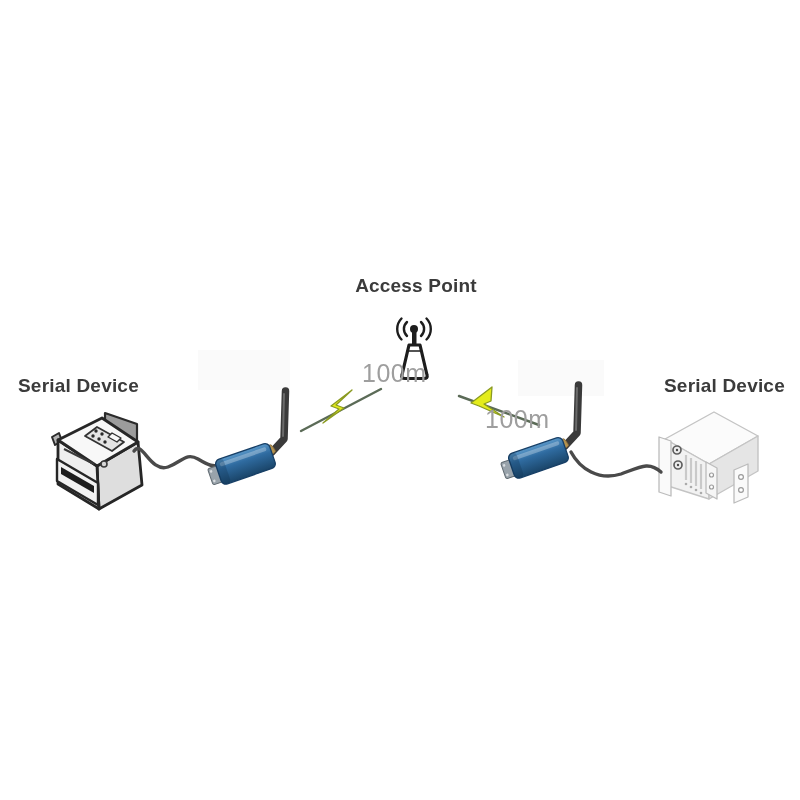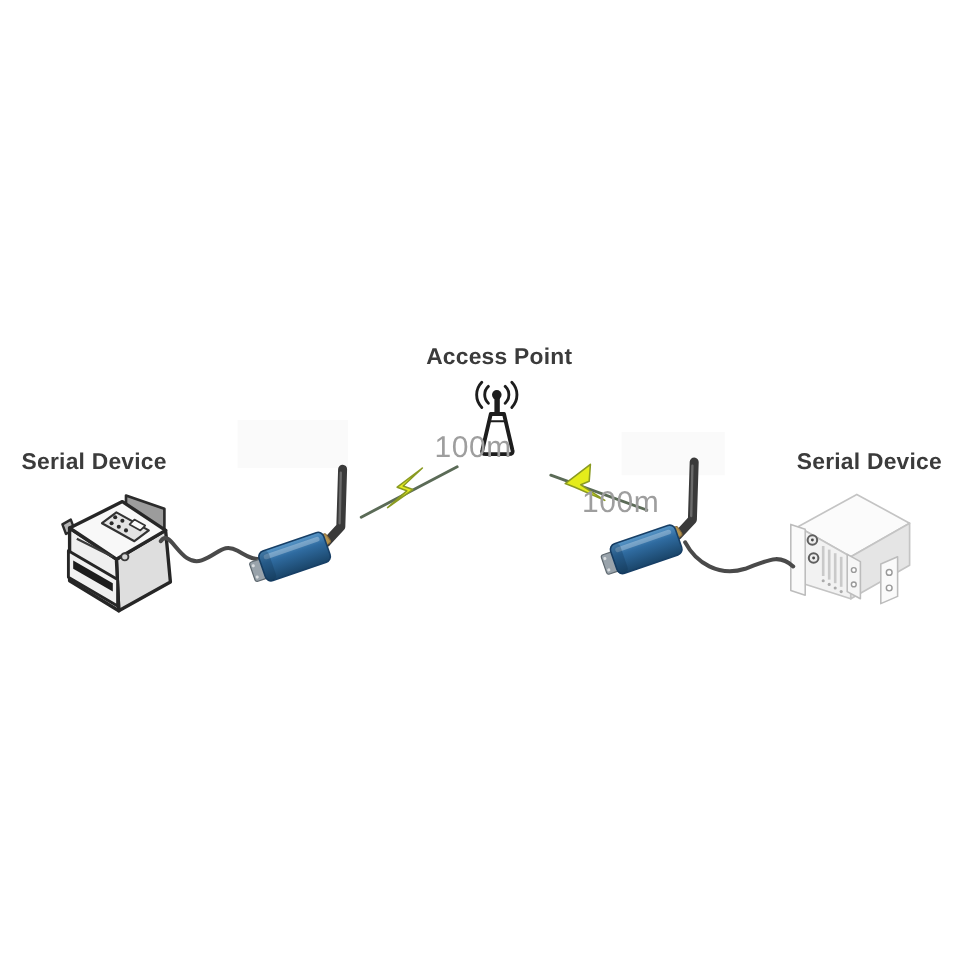--- a/index.html
+++ b/index.html
@@ -13,21 +13,21 @@
   }
   #stage svg { position: absolute; left: 0; top: 0; }
   .txt { position: absolute; line-height: 1; white-space: nowrap; }
   .device-label {
     font-size: 19px;
     font-weight: bold;
     color: var(--label-text, #3b3b3b);
     letter-spacing: 0.2px;
   }
   .ap-label {
-    left: 316px; top: 288px; width: 200px; text-align: center;
+    left: 316px; top: 276px; width: 200px; text-align: center;
   }
   .serial-left  { left: 18px;  top: 376px; }
   .serial-right { left: 664px; top: 376px; }
   .distance-label {
     font-size: 25px;
     color: var(--distance-text, #9e9e9e);
     letter-spacing: 0.5px;
     margin-left: 48px;
   }
   .distance-left  { left: 314px; top: 361px; }

